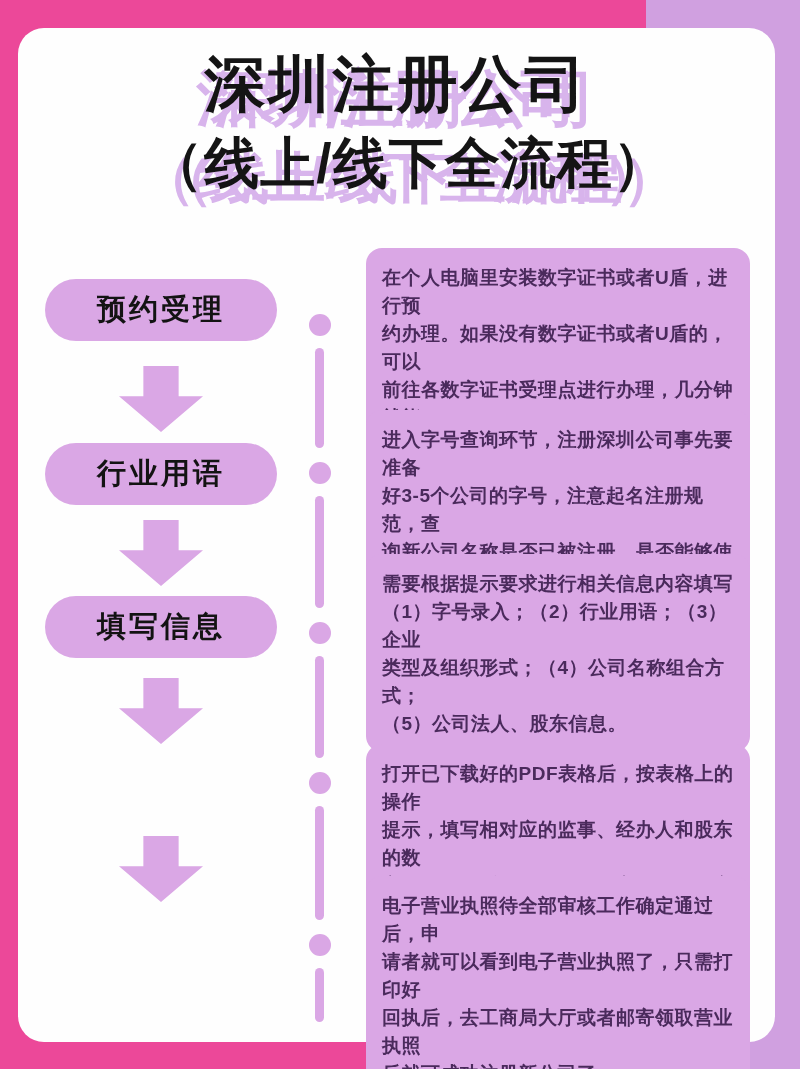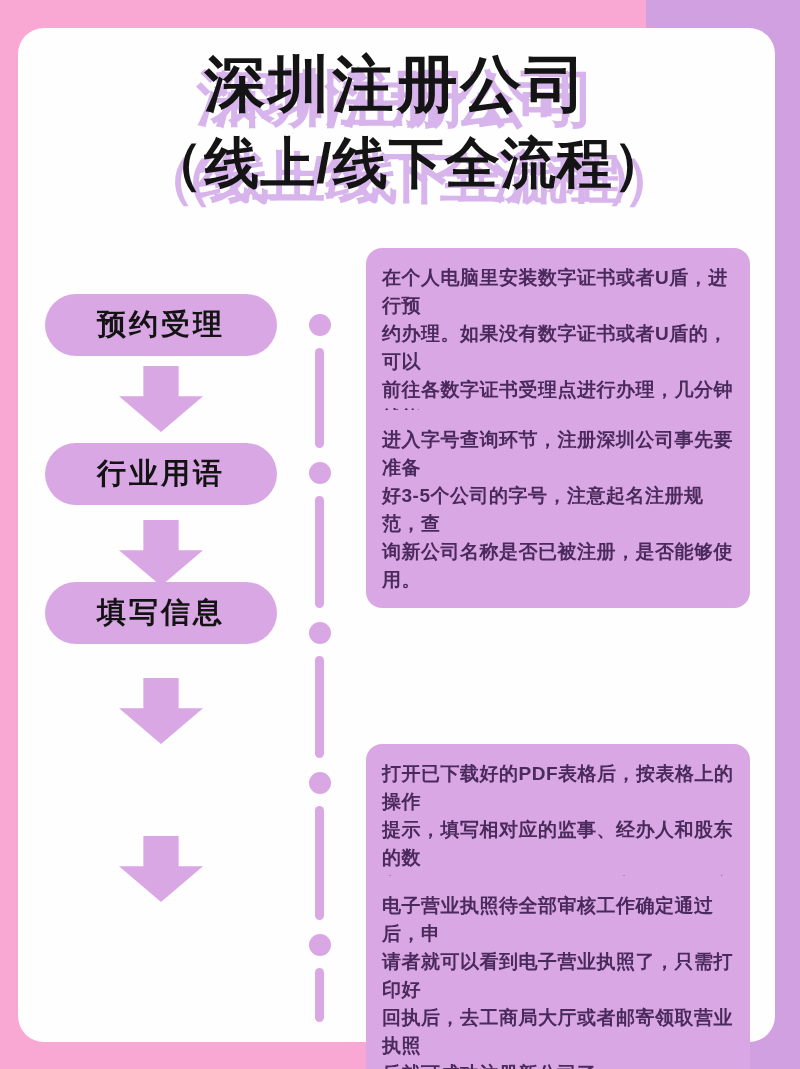--- a/index.html
+++ b/index.html
@@ -2,21 +2,21 @@
 <html><head>
 <meta charset="utf-8">
 <style>
   html,body{margin:0;padding:0;}
   body{
     width:800px;height:1069px;
     background:#d0a0e0;
     font-family:"Liberation Sans","DejaVu Sans",sans-serif;
     overflow:hidden;
   }
-  .page{position:relative;width:646px;height:1069px;background:#f9a8d4;}
+  .page{position:relative;width:646px;height:1069px;background:#ec4899;}
   .card{
     position:absolute;left:18px;top:28px;width:757px;height:1014px;
     background:#fefefe;border-radius:26px;
   }
   .title{
     position:absolute;top:16px;left:0;width:100%;margin:0;
     text-align:center;color:#141414;font-weight:900;
   }
   .title-line{
     display:block;
@@ -24,21 +24,21 @@
   }
   .title-line.l1{font-size:61px;line-height:80px;letter-spacing:3px;}
   .title-line.l2{font-size:55px;line-height:78px;letter-spacing:1px;margin-left:24px;}
 
   .pill{
     position:absolute;left:27px;width:232px;height:62px;
     background:#daa7e5;border-radius:31px;
     display:flex;align-items:center;justify-content:center;
     font-size:29px;font-weight:800;color:#131313;letter-spacing:3px;
   }
-  .p1{top:266px}.p2{top:415px}.p3{top:554px}.p4{top:724px}.p5{top:885px}
+  .p1{top:251px}.p2{top:415px}.p3{top:568px}.p4{top:724px}.p5{top:885px}
 
   .arrow{
     position:absolute;left:101px;width:84px;height:66px;background:#daa7e5;
     clip-path:polygon(29% 0,71% 0,71% 46%,100% 46%,50% 100%,0 46%,29% 46%);
   }
   .a1{top:338px}.a2{top:492px}.a3{top:650px}.a4{top:808px}
 
   .dot{
     position:absolute;left:291px;width:22px;height:22px;
     border-radius:50%;background:#daa7e5;
@@ -95,20 +95,24 @@
     <div class="seg s4"></div>
     <div class="seg s5"></div>
 
     <div class="desc b1">在个人电脑里安装数字证书或者U盾，进行预
 约办理。如果没有数字证书或者U盾的，可以
 前往各数字证书受理点进行办理，几分钟就能
 搞定。</div>
     <div class="desc b2">进入字号查询环节，注册深圳公司事先要准备
 好3-5个公司的字号，注意起名注册规范，查
 询新公司名称是否已被注册，是否能够使用。</div>
+    <div class="desc b3">需要根据提示要求进行相关信息内容填写
+（1）字号录入；（2）行业用语；（3）企业
+类型及组织形式；（4）公司名称组合方式；
+（5）公司法人、股东信息。</div>
     <div class="desc b4">打开已下载好的PDF表格后，按表格上的操作
 提示，填写相对应的监事、经办人和股东的数
 字证书签名后，点击确认提交按钮即可完成电
 子签名。</div>
     <div class="desc b5">电子营业执照待全部审核工作确定通过后，申
 请者就可以看到电子营业执照了，只需打印好
 回执后，去工商局大厅或者邮寄领取营业执照
 后就可成功注册新公司了。</div>
 
   </div>

